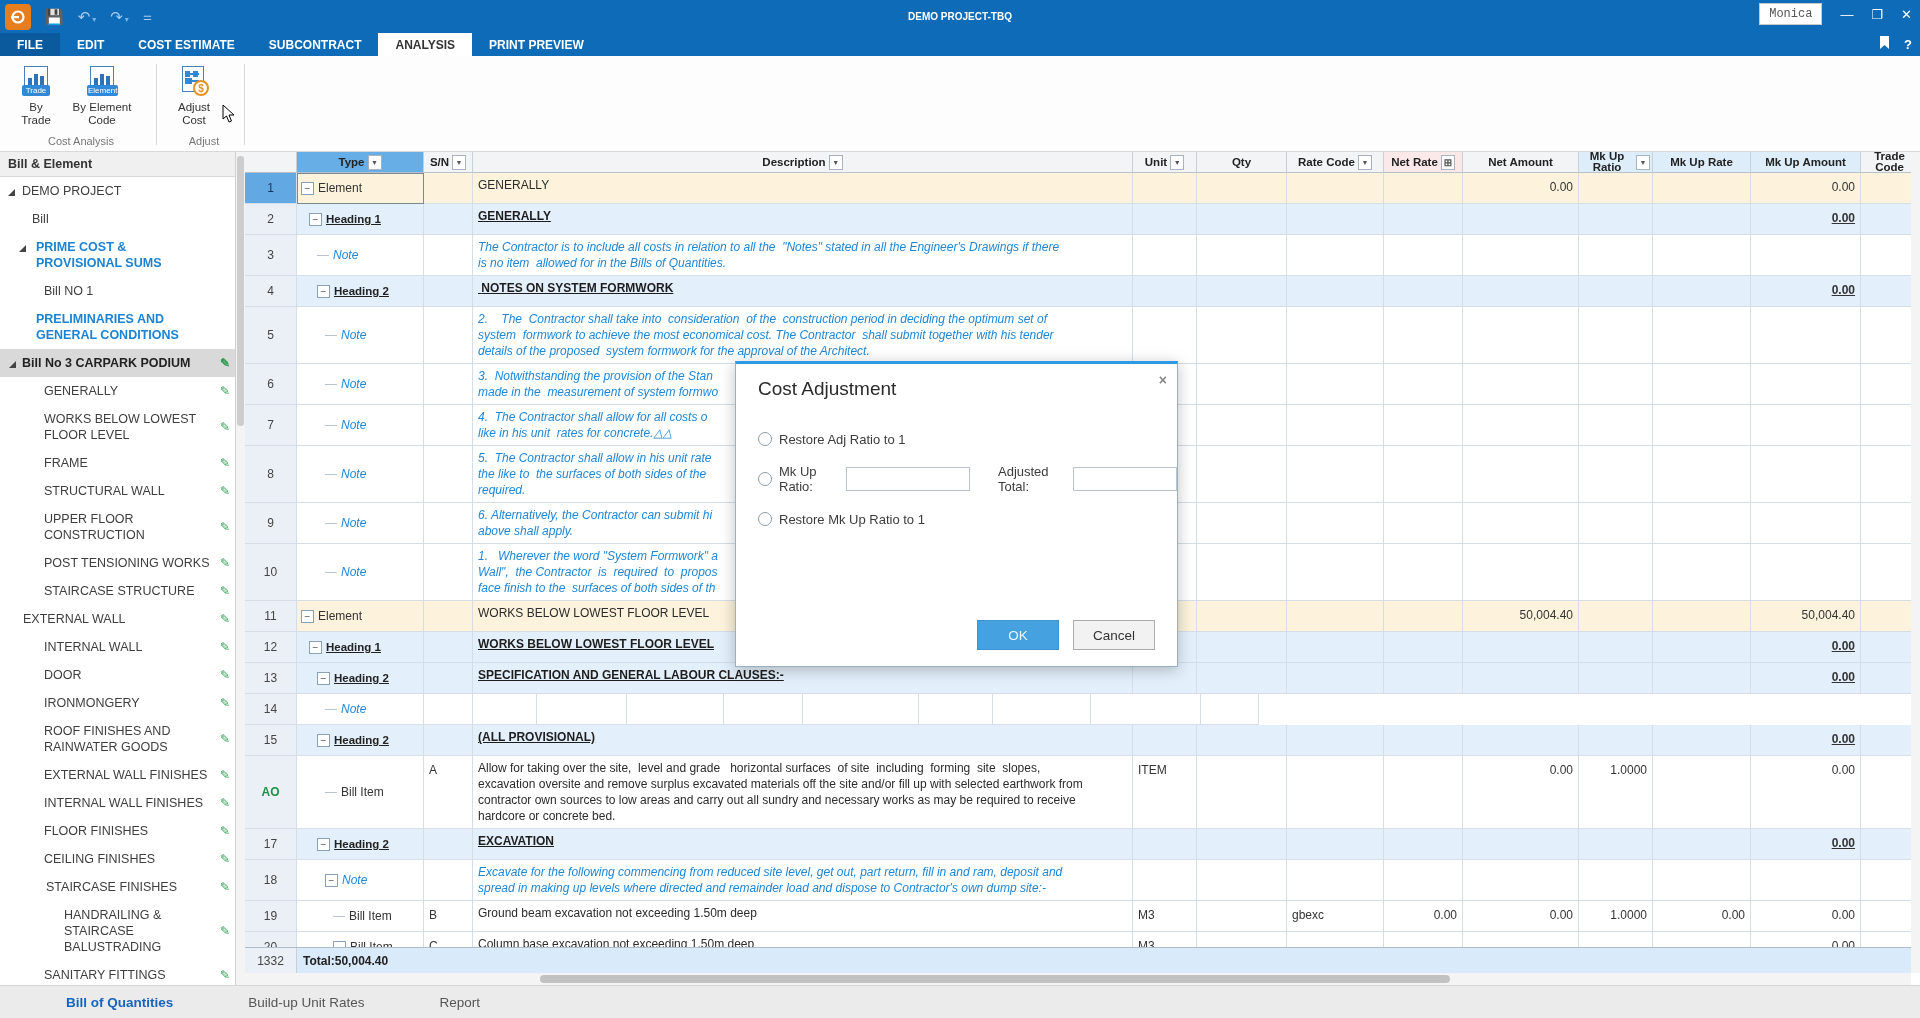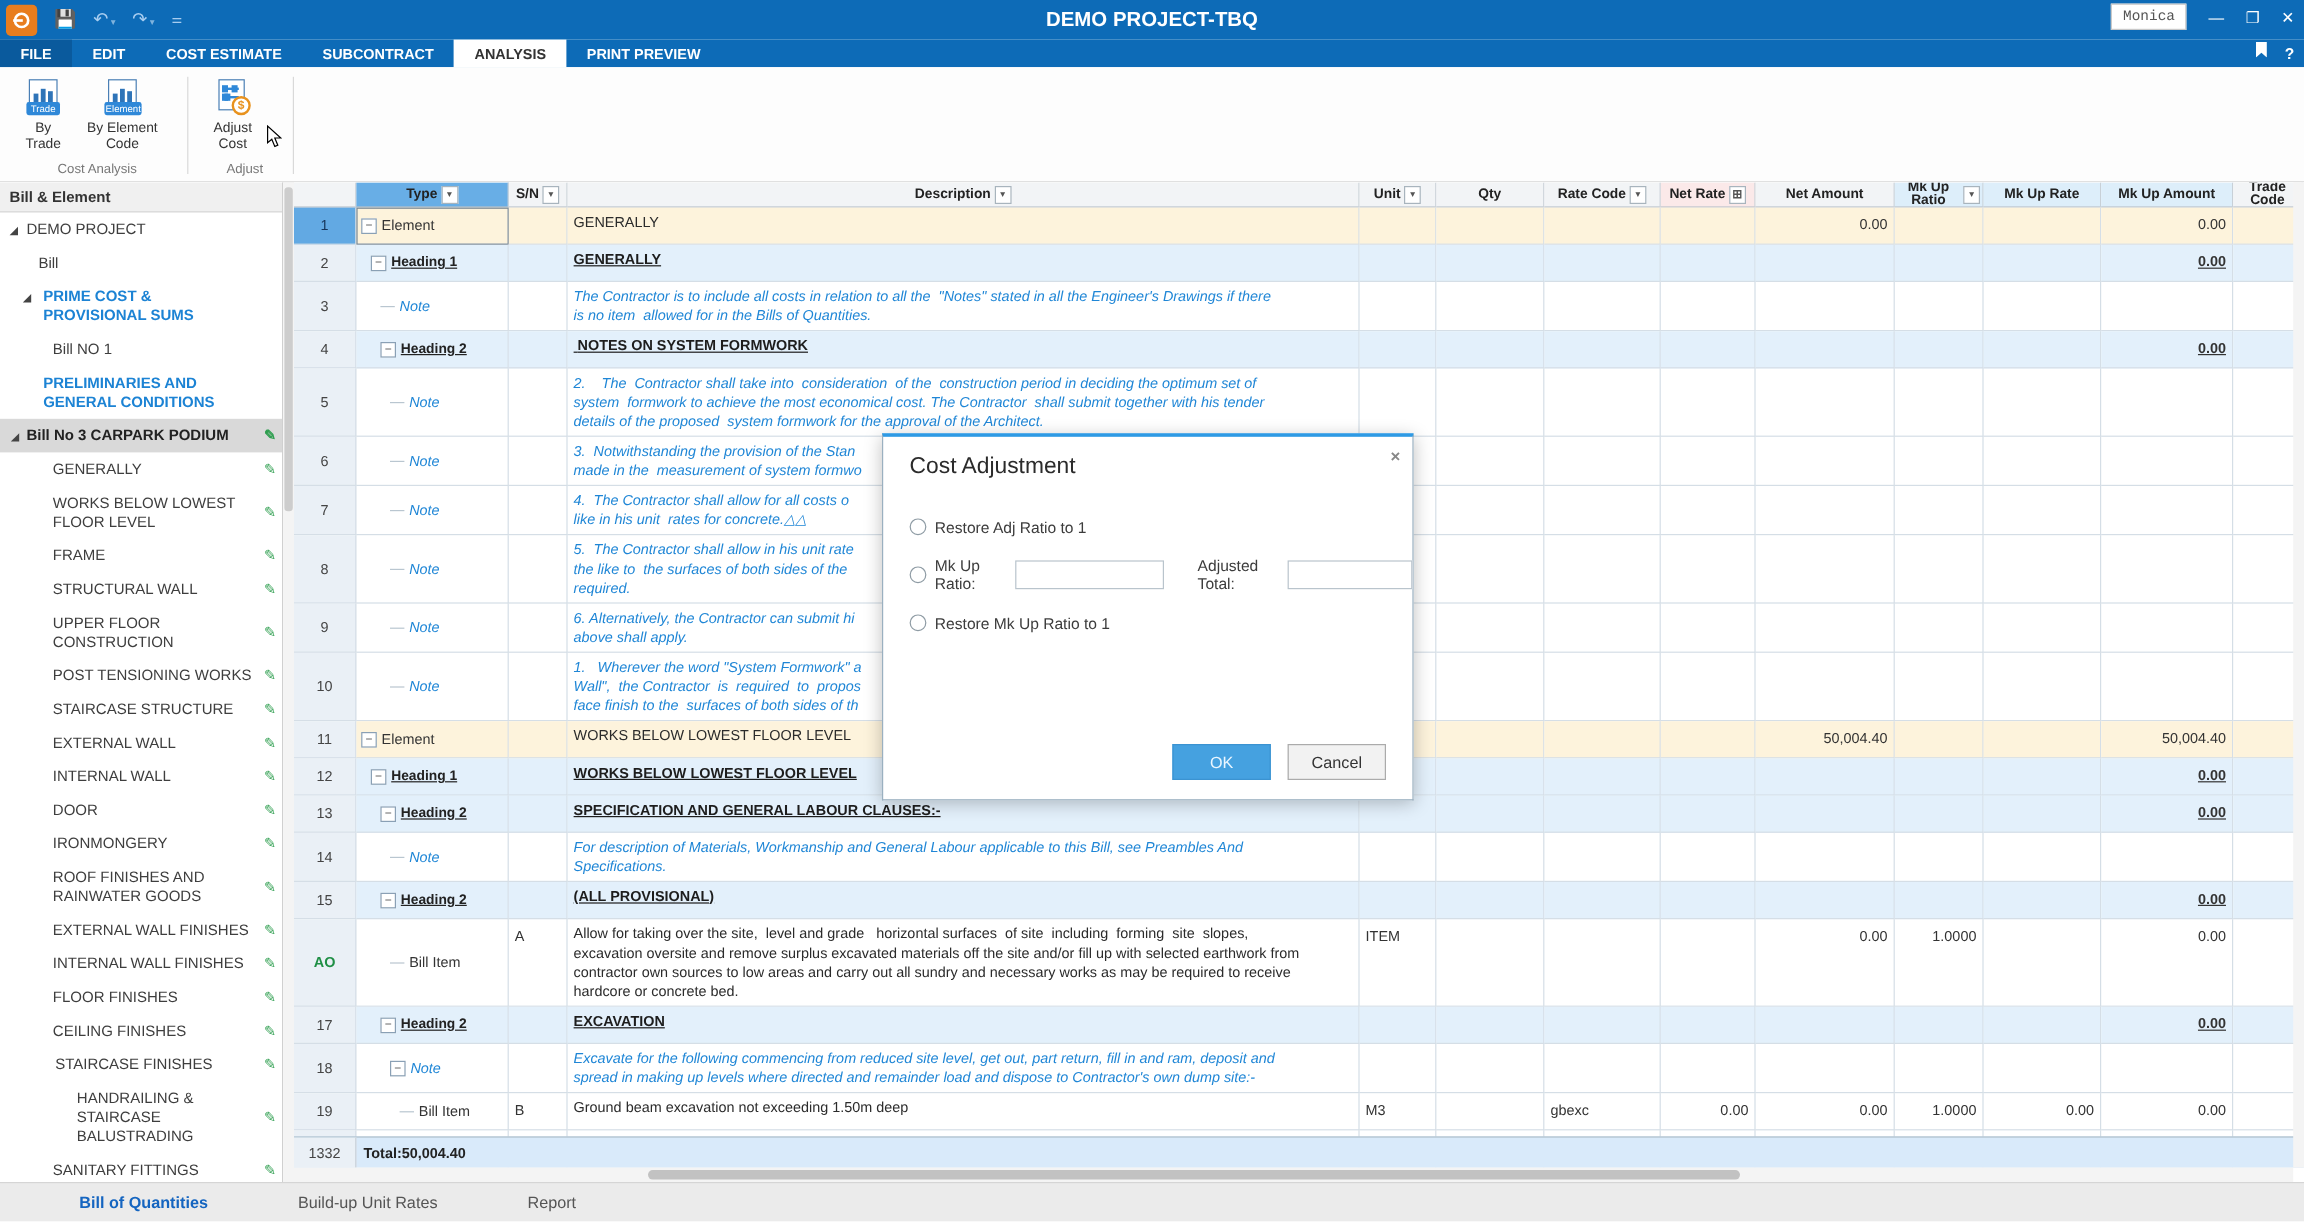--- a/index.html
+++ b/index.html
@@ -6,21 +6,21 @@
   html,body { width:1920px; height:1018px; overflow:hidden; background:#fff;
               font-family:"Liberation Sans", sans-serif; }
   #app { position:relative; width:1920px; height:1018px; overflow:hidden; }
 
   
   .titlebar { position:absolute; left:0; top:0; width:1920px; height:33px; background:#0d6bb7; display:flex; align-items:center; }
   .appicon { width:26px; height:26px; background:#e87d1e; border-radius:4px; margin-left:5px; display:flex; align-items:center; justify-content:center; }
   .qat { display:flex; align-items:center; gap:14px; margin-left:14px; color:#9cc6e8; font-size:15px; }
   .qat .qbtn { color:#a8cdf0; font-size:15px; line-height:1; }
   .qat .dd { font-size:8px; color:#7fb3dd; margin-left:2px; }
-  .title-text { position:absolute; left:0; right:0; text-align:center; color:#fff; font-size:17px; font-weight:bold; pointer-events:none; }
+  .title-text { position:absolute; left:0; right:0; text-align:center; color:#fff; font-size:10px; font-weight:bold; pointer-events:none; }
   .title-right { position:absolute; right:8px; top:3px; display:flex; align-items:center; gap:18px; }
   .userbox { background:#fff; border:1px solid #c9c9c9; color:#555; font-family:"Liberation Mono", monospace; font-size:12px; padding:3px 9px; }
   .winbtn { color:#fff; font-size:13px; }
 
   
   .menubar { position:absolute; left:0; top:33px; width:1920px; height:23px; background:#0d6bb7; display:flex; align-items:stretch; }
   .mtab { color:#fff; font-size:12px; font-weight:bold; padding:4px 17px; display:flex; align-items:center; }
   .mtab.first { background:#0a5a9d; }
   .mtab.active { background:#fff; color:#333; }
   .menu-right { position:absolute; right:8px; top:2px; display:flex; gap:14px; align-items:center; }
@@ -230,21 +230,21 @@
         <div class="sb-item selected" style="padding-left: 22px;">Bill No 3 CARPARK PODIUM<span class="caret" style="left: 8px;"><svg width="9" height="9" viewBox="0 0 9 9">
               <path d="M8 1 V8 H1 Z" fill="#444"></path>
             </svg></span><span class="pencil">✎</span></div>
         <div class="sb-item" style="padding-left: 44px;">GENERALLY<span class="pencil">✎</span></div>
         <div class="sb-item" style="padding-left: 44px;">WORKS BELOW LOWEST FLOOR LEVEL<span class="pencil">✎</span></div>
         <div class="sb-item" style="padding-left: 44px;">FRAME<span class="pencil">✎</span></div>
         <div class="sb-item" style="padding-left: 44px;">STRUCTURAL WALL<span class="pencil">✎</span></div>
         <div class="sb-item" style="padding-left: 44px;">UPPER FLOOR CONSTRUCTION<span class="pencil">✎</span></div>
         <div class="sb-item" style="padding-left: 44px;">POST TENSIONING WORKS<span class="pencil">✎</span></div>
         <div class="sb-item" style="padding-left: 44px;">STAIRCASE STRUCTURE<span class="pencil">✎</span></div>
-        <div class="sb-item" style="padding-left: 44px;">EXTERNAL WALL<span class="pencil">✎</span></div>
+        <div class="sb-item" style="padding-left: 23px;">EXTERNAL WALL<span class="pencil">✎</span></div>
         <div class="sb-item" style="padding-left: 44px;">INTERNAL WALL<span class="pencil">✎</span></div>
         <div class="sb-item" style="padding-left: 44px;">DOOR<span class="pencil">✎</span></div>
         <div class="sb-item" style="padding-left: 44px;">IRONMONGERY<span class="pencil">✎</span></div>
         <div class="sb-item" style="padding-left: 44px;">ROOF FINISHES AND RAINWATER GOODS<span class="pencil">✎</span></div>
         <div class="sb-item" style="padding-left: 44px;">EXTERNAL WALL FINISHES<span class="pencil">✎</span></div>
         <div class="sb-item" style="padding-left: 44px;">INTERNAL WALL FINISHES<span class="pencil">✎</span></div>
         <div class="sb-item" style="padding-left: 44px;">FLOOR FINISHES<span class="pencil">✎</span></div>
         <div class="sb-item" style="padding-left: 44px;">CEILING FINISHES<span class="pencil">✎</span></div>
         <div class="sb-item" style="padding-left: 46px;">STAIRCASE FINISHES<span class="pencil">✎</span></div>
         <div class="sb-item" style="padding-left: 64px;">HANDRAILING &amp; STAIRCASE BALUSTRADING<span class="pencil">✎</span></div>
@@ -548,22 +548,20 @@
         <div class="cell bg rnum bu" style="width: 110px; flex: 0 0 auto; min-height: 31px; padding-top: 7px;">0.00</div>
         <div class="cell bg" style="width: 58px; flex: 0 0 auto; min-height: 31px; padding-top: 7px;"></div>
       </div>
       <div class="trow row-note">
         <div class="cell numcell" style="width: 52px; flex: 0 0 auto; min-height: 31px;">14</div>
         <div class="cell bg typecell" style="padding-left: 28px; width: 127px; flex: 0 0 auto; min-height: 31px;">
           <div class="branch"></div>
           <span class="typelbl-note">Note</span>
         </div>
         <div class="cell bg" style="width: 49px; flex: 0 0 auto; min-height: 31px; padding-top: 7px;"></div>
-        <div class="cell bg pre desc-note" style="line-height: 16px; width: 660px; flex: 0 0 auto;">For description of Materials, Workmanship and General Labour applicable to this Bill, see Preambles And
-Specifications.</div>
         <div class="cell bg" style="width: 64px; flex: 0 0 auto; min-height: 31px; padding-top: 7px;"></div>
         <div class="cell bg rnum" style="width: 90px; flex: 0 0 auto; min-height: 31px; padding-top: 7px;"></div>
         <div class="cell bg" style="width: 97px; flex: 0 0 auto; min-height: 31px; padding-top: 7px;"></div>
         <div class="cell bg rnum" style="width: 79px; flex: 0 0 auto; min-height: 31px; padding-top: 7px;"></div>
         <div class="cell bg rnum" style="width: 116px; flex: 0 0 auto; min-height: 31px; padding-top: 7px;"></div>
         <div class="cell bg rnum" style="width: 74px; flex: 0 0 auto; min-height: 31px; padding-top: 7px;"></div>
         <div class="cell bg rnum" style="width: 98px; flex: 0 0 auto; min-height: 31px; padding-top: 7px;"></div>
         <div class="cell bg rnum" style="width: 110px; flex: 0 0 auto; min-height: 31px; padding-top: 7px;"></div>
         <div class="cell bg" style="width: 58px; flex: 0 0 auto; min-height: 31px; padding-top: 7px;"></div>
       </div>

